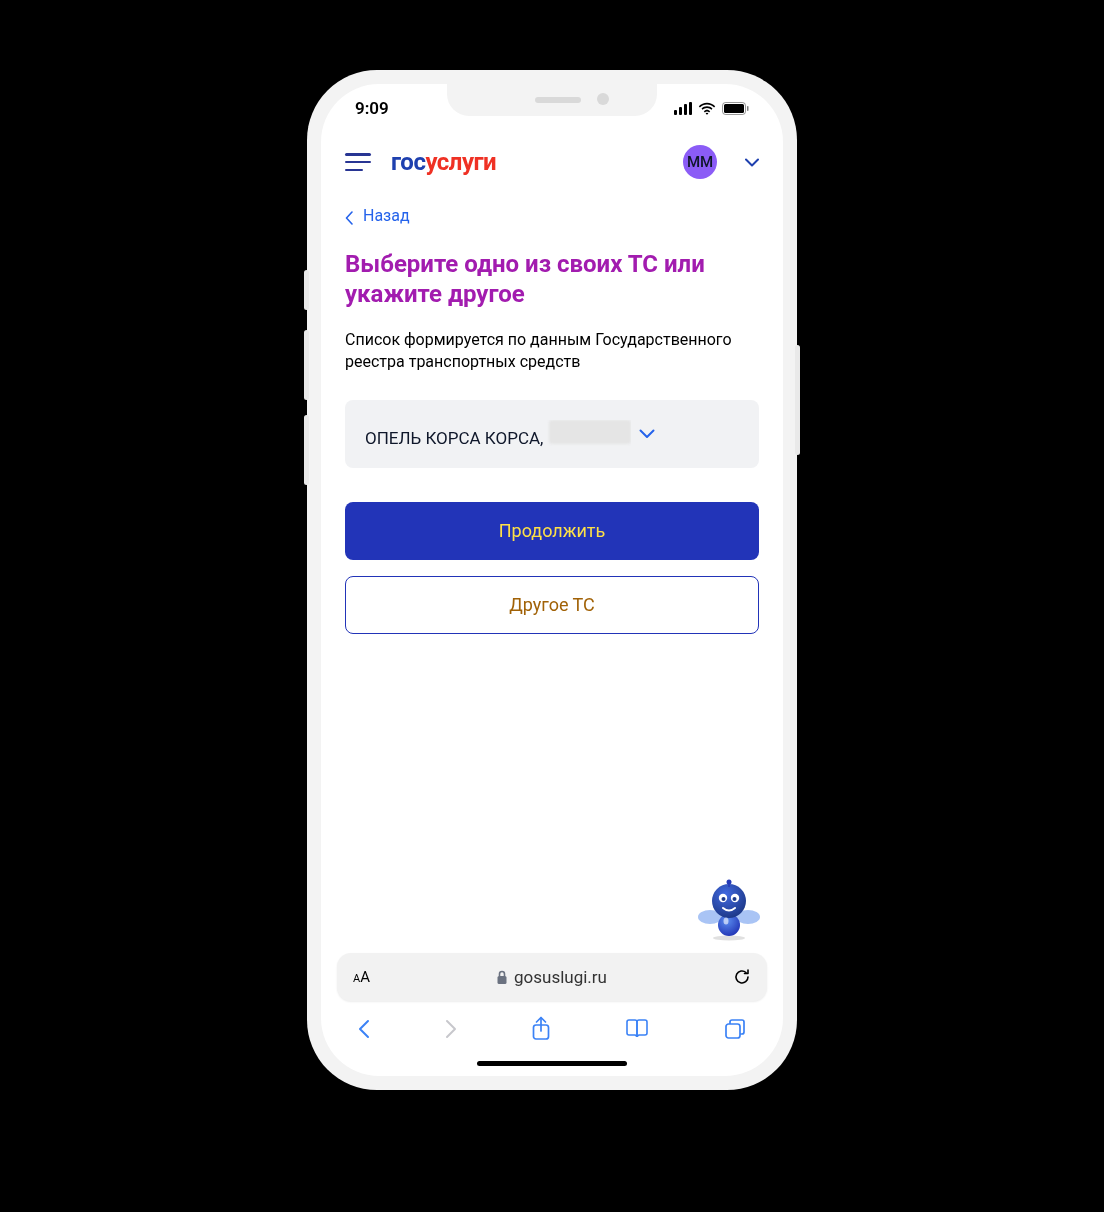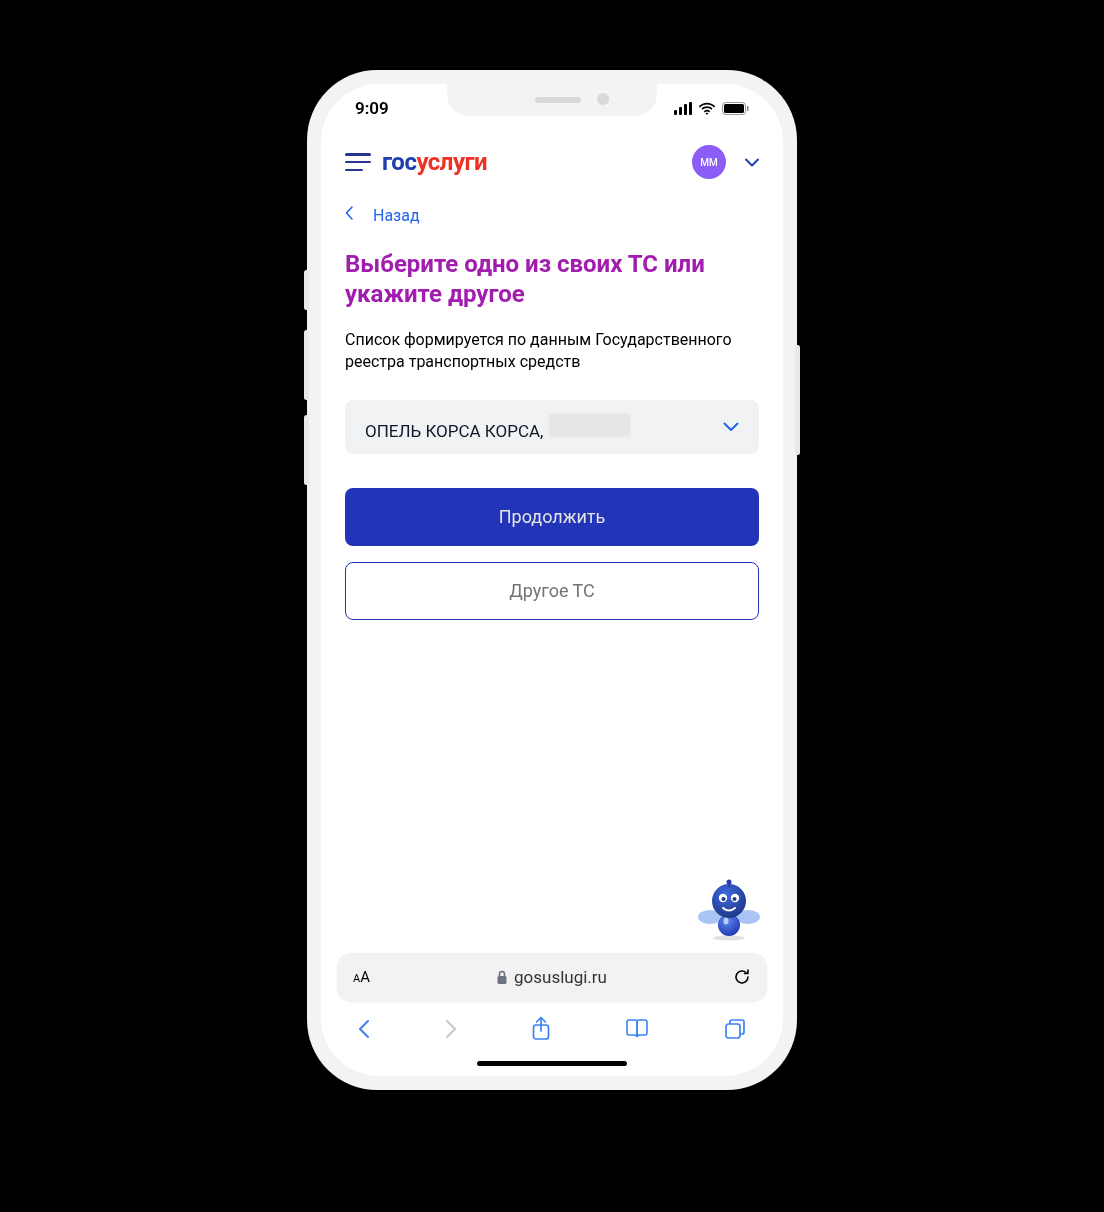--- a/index.html
+++ b/index.html
@@ -46,61 +46,61 @@
     .signal span{width:3px;background:#000;border-radius:1px;}
     .signal span:nth-child(1){height:5px;}
     .signal span:nth-child(2){height:8px;}
     .signal span:nth-child(3){height:11px;}
     .signal span:nth-child(4){height:13px;}
     .wifi,.battery,.lock-icon,.reload-icon,.share svg,.book svg,.tabs-ic svg{display:block;}
 
     
     .app{flex:1;display:flex;flex-direction:column;padding:0 24px;overflow:hidden;position:relative;}
 
-    .app-header{display:flex;align-items:center;height:60px;gap:11px;}
+    .app-header{display:flex;align-items:center;height:60px;gap:20px;}
     .menu-icon{width:26px;height:18px;display:flex;flex-direction:column;justify-content:space-between;cursor:pointer;}
     .menu-icon span{height:2.5px;background:#283593;border-radius:2px;}
     .menu-icon span:nth-child(1){width:26px;}
     .menu-icon span:nth-child(2){width:26px;}
     .menu-icon span:nth-child(3){width:18px;}
 
     .logo{font-size:24px;font-weight:700;letter-spacing:-0.5px;}
     .logo .l1{color:#1e40af;}
     .logo .l2{color:#ef3124;}
 
     .header-spacer{flex:1;}
-    .avatar{width:34px;height:34px;border-radius:50%;background:#8b5cf6;color:#ffffff;display:flex;align-items:center;justify-content:center;font-size:10px;font-weight:500;}
+    .avatar{width:34px;height:34px;border-radius:50%;background:#8b5cf6;color:#0f172a;display:flex;align-items:center;justify-content:center;font-size:15px;font-weight:500;}
     .chev-down{color:#1e40af;margin-left:8px;}
 
-    .back-link{display:flex;align-items:flex-start;gap:20px;color:#2563eb;font-size:16px;margin-top:14px;cursor:pointer;}
+    .back-link{display:flex;align-items:flex-end;gap:10px;color:#2563eb;font-size:16px;margin-top:14px;cursor:pointer;}
 
     .page-title{font-size:24px;font-weight:700;color:#a21caf;line-height:1.25;margin-top:24px;}
 
     .desc{font-size:16px;color:#000000;line-height:1.4;margin-top:20px;}
 
     .link{color:#2563eb;font-size:16px;margin-top:16px;cursor:pointer;}
 
     .select-box{
       margin-top:26px;background:#f1f2f4;border-radius:8px;
-      height:54px;display:flex;align-items:center;justify-content:space-between;
+      height:68px;display:flex;align-items:center;justify-content:flex-start;
       padding:0 20px;cursor:pointer;
     }
     .select-left {display:flex;align-items:baseline;gap:6px;overflow:hidden;}
     .select-text{font-size:17px;color:#0f172a;white-space:nowrap;}
     .select-blur{width:82px;height:24px;background:#e5e5e5;border-radius:3px;filter:blur(1px);}
     .select-chev{color:#2563eb;flex-shrink:0;margin-left:8px;}
 
     .btn-primary{
       margin-top:34px;height:58px;border-radius:8px;background:#2234b8;
-      color:#e5e5e5;font-size:18px;display:flex;align-items:center;justify-content:center;
+      color:#fde047;font-size:18px;display:flex;align-items:center;justify-content:center;
       cursor:pointer;border:none;width:100%;
     }
     .btn-secondary{
       margin-top:16px;height:58px;border-radius:8px;background:#fff;
-      border:1.5px solid #2234b8;color:#737373;font-size:18px;
+      border:1.5px solid #2234b8;color:#a16207;font-size:18px;
       display:flex;align-items:center;justify-content:center;cursor:pointer;width:100%;
     }
 
     .assistant{
       position:absolute;right:22px;bottom:12px;width:64px;height:64px;
     }
 
     
     .safari-bar{padding:0 16px 0;}
     .address-bar{

